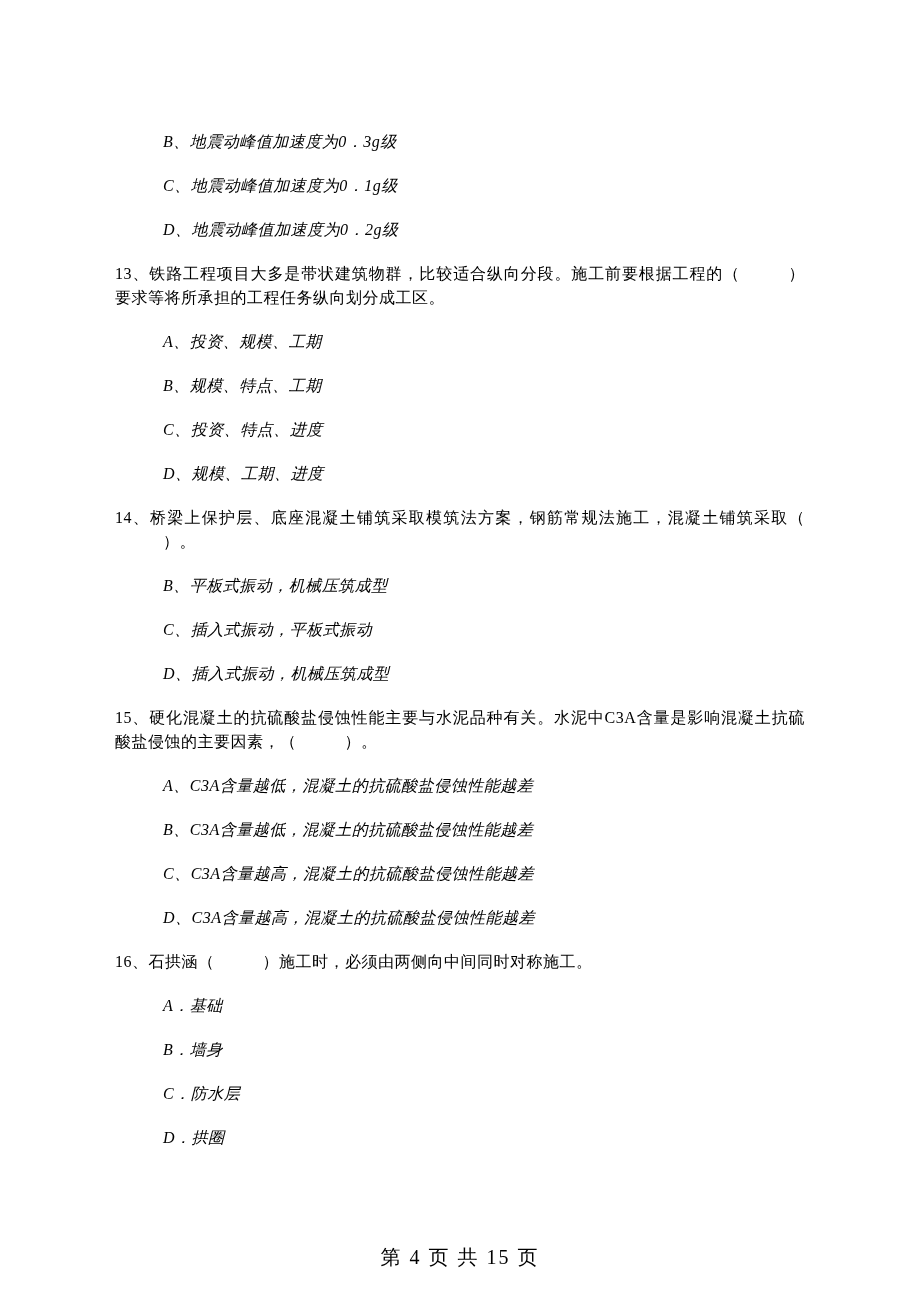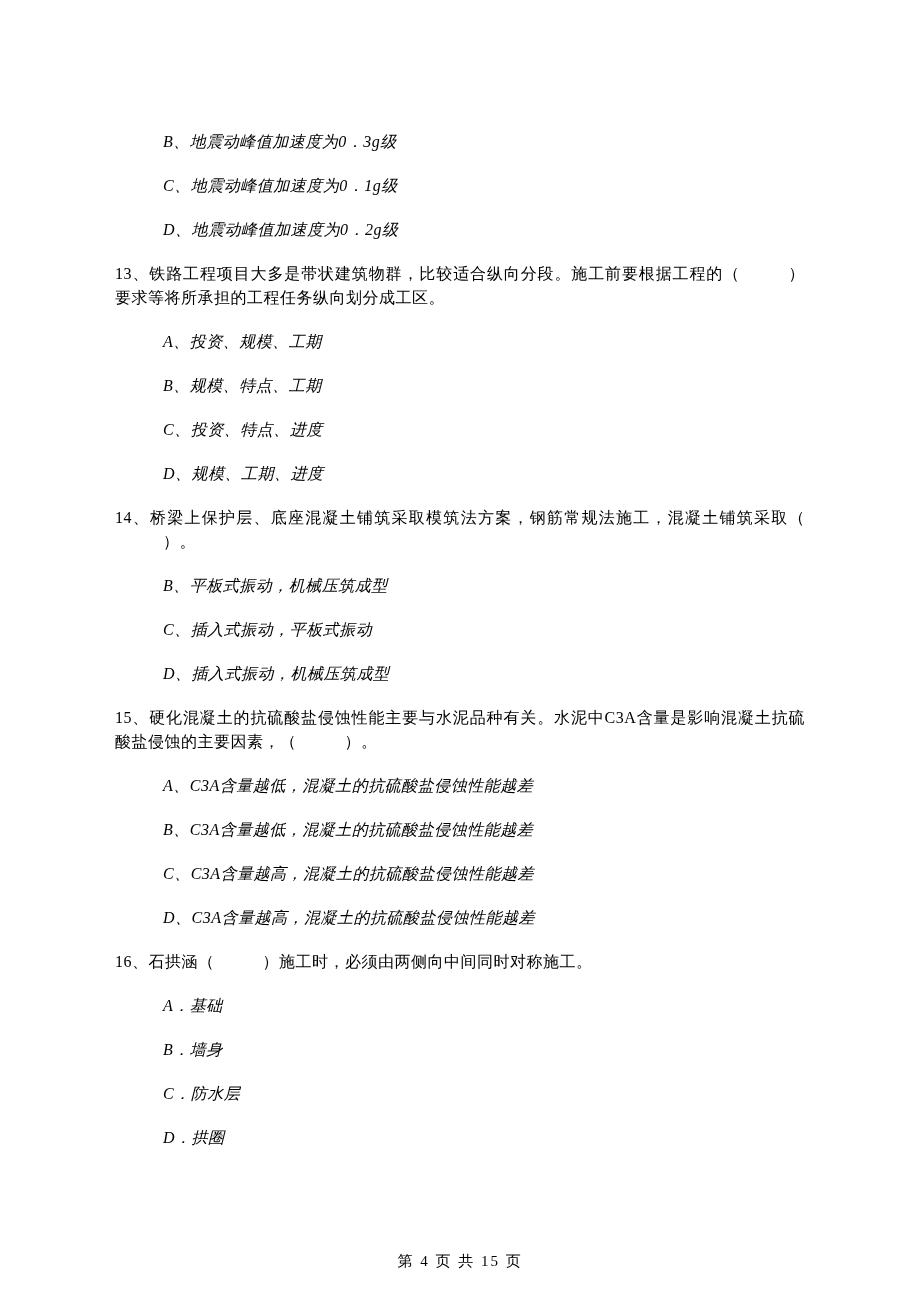--- a/index.html
+++ b/index.html
@@ -32,21 +32,21 @@
     display: inline-block;
     min-width: 48px;
   }
   .footer {
     position: absolute;
     bottom: 30px;
     left: 0;
     width: 100%;
     text-align: center;
     letter-spacing: 2px;
-    font-size: 15px;
+    font-size: 20px;
   }
 </style>
 </head>
 <body>
 
 <div class="page">
 
   <div class="option">B、地震动峰值加速度为0．3g级</div>
   <div class="option">C、地震动峰值加速度为0．1g级</div>
   <div class="option">D、地震动峰值加速度为0．2g级</div>

